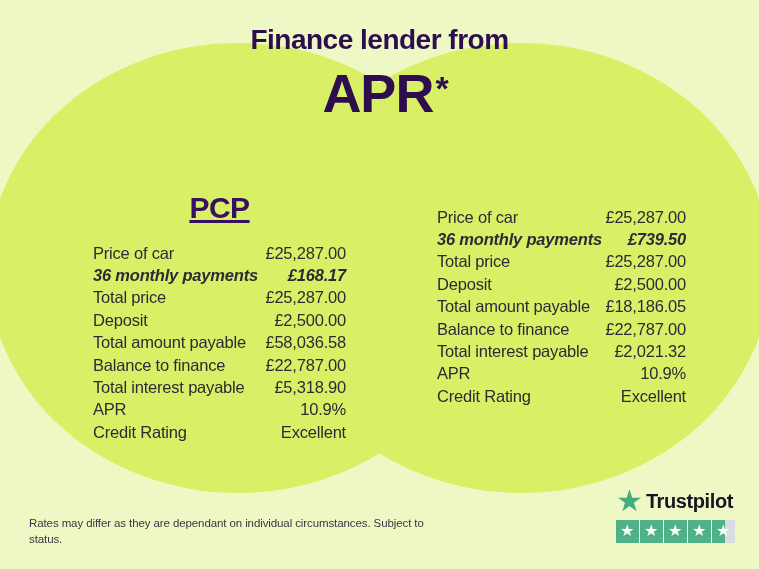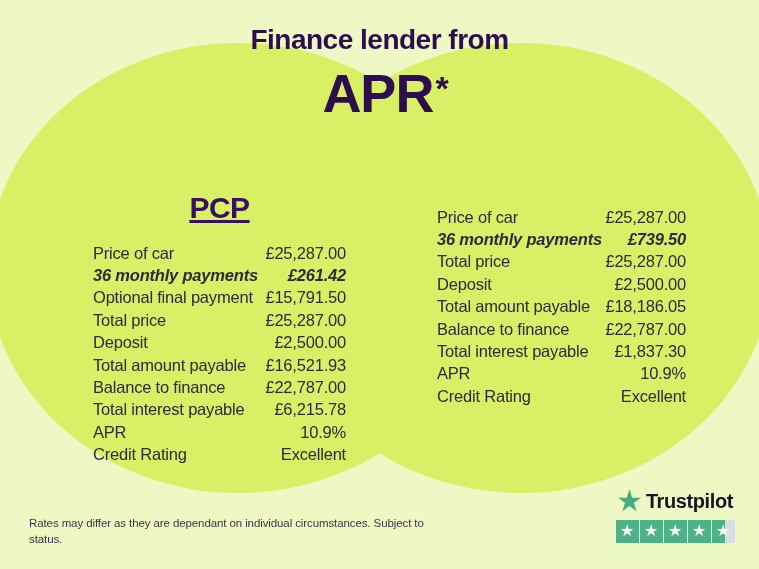--- a/index.html
+++ b/index.html
@@ -130,45 +130,41 @@
 
   <div class="finance-col pcp">
     <h2>PCP</h2>
     <div class="rows">
       <div class="finance-row">
           <span class="lbl">Price of car</span>
           <span class="val">£25,287.00</span>
         </div>
       <div class="finance-row bold">
           <span class="lbl">36 monthly payments</span>
-          <span class="val">£261.42</span>
-        </div>
-      <div class="finance-row">
-          <span class="lbl">Optional final payment</span>
-          <span class="val">£15,791.50</span>
+          <span class="val">£168.17</span>
         </div>
       <div class="finance-row">
           <span class="lbl">Total price</span>
           <span class="val">£25,287.00</span>
         </div>
       <div class="finance-row">
           <span class="lbl">Deposit</span>
           <span class="val">£2,500.00</span>
         </div>
       <div class="finance-row">
           <span class="lbl">Total amount payable</span>
-          <span class="val">£16,521.93</span>
+          <span class="val">£58,036.58</span>
         </div>
       <div class="finance-row">
           <span class="lbl">Balance to finance</span>
           <span class="val">£22,787.00</span>
         </div>
       <div class="finance-row">
           <span class="lbl">Total interest payable</span>
-          <span class="val">£6,215.78</span>
+          <span class="val">£5,318.90</span>
         </div>
       <div class="finance-row">
           <span class="lbl">APR</span>
           <span class="val">10.9%</span>
         </div>
       <div class="finance-row">
           <span class="lbl">Credit Rating</span>
           <span class="val">Excellent</span>
         </div>
     </div>
@@ -195,21 +191,21 @@
       <div class="finance-row">
           <span class="lbl">Total amount payable</span>
           <span class="val">£18,186.05</span>
         </div>
       <div class="finance-row">
           <span class="lbl">Balance to finance</span>
           <span class="val">£22,787.00</span>
         </div>
       <div class="finance-row">
           <span class="lbl">Total interest payable</span>
-          <span class="val">£1,837.30</span>
+          <span class="val">£2,021.32</span>
         </div>
       <div class="finance-row">
           <span class="lbl">APR</span>
           <span class="val">10.9%</span>
         </div>
       <div class="finance-row">
           <span class="lbl">Credit Rating</span>
           <span class="val">Excellent</span>
         </div>
     </div>

